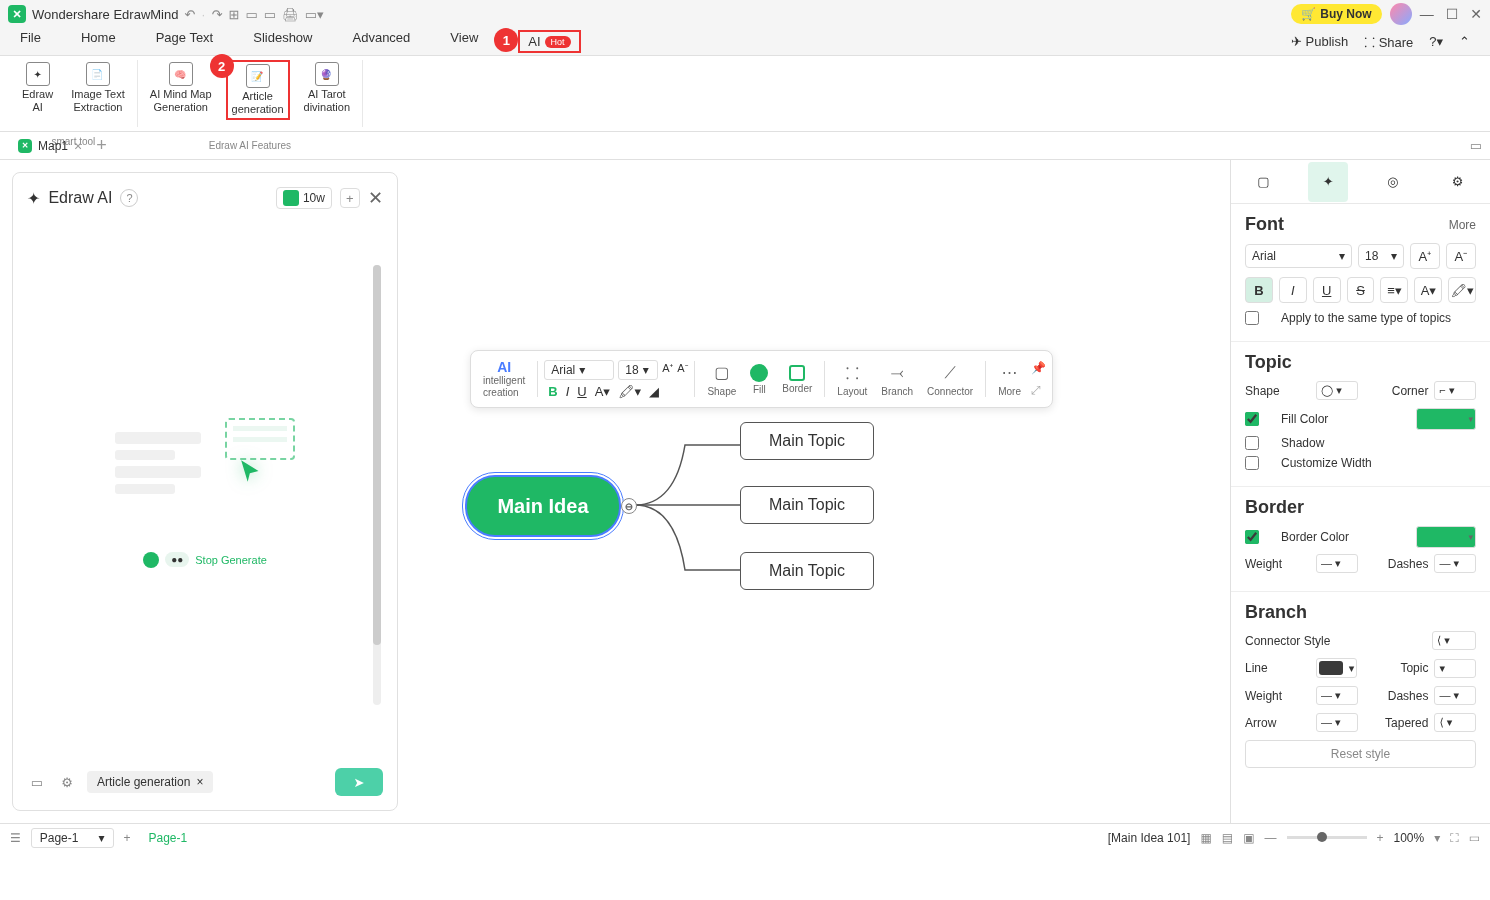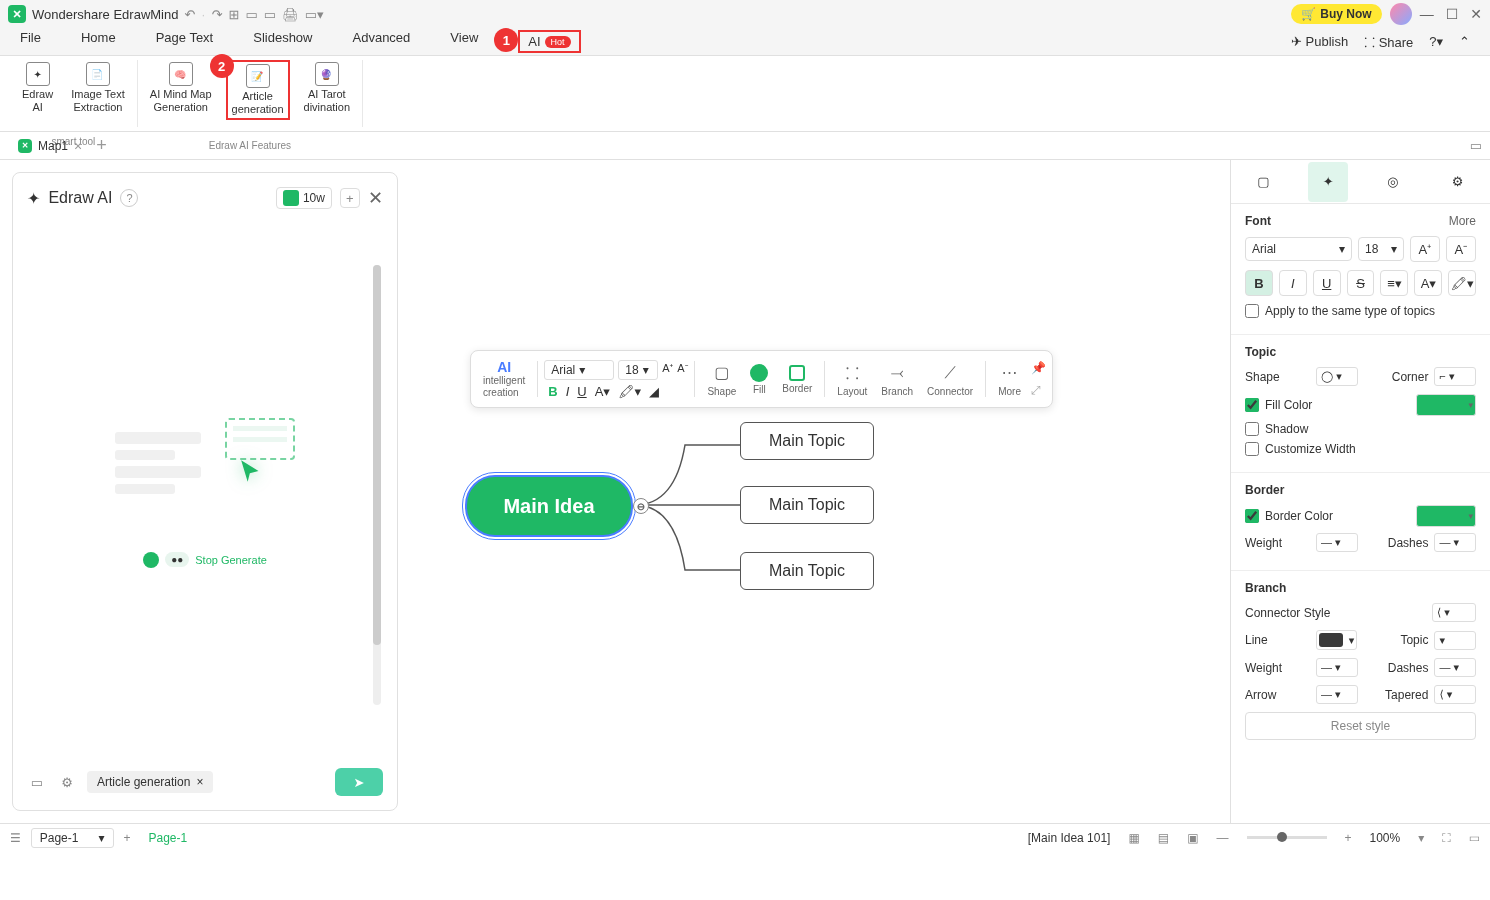--- a/index.html
+++ b/index.html
@@ -63,50 +63,50 @@
 .send-btn{margin-left:auto;width:48px;height:28px;background:#4dd0a8;border-radius:6px;display:flex;align-items:center;justify-content:center;color:#fff}
 .canvas{flex:1;background:#fff;position:relative;overflow:hidden}
 .float-toolbar{position:absolute;left:60px;top:190px;background:#fff;border:1px solid #ddd;border-radius:8px;box-shadow:0 2px 8px rgba(0,0,0,.1);display:flex;align-items:center;padding:6px;gap:2px}
 .ft-item{display:flex;flex-direction:column;align-items:center;font-size:10px;color:#666;padding:2px 6px;cursor:pointer}
 .ft-icon{width:22px;height:22px;display:flex;align-items:center;justify-content:center;font-size:16px;margin-bottom:2px}
 .ft-sep{width:1px;height:36px;background:#e0e0e0;margin:0 4px}
 .ft-select{border:1px solid #ddd;border-radius:3px;padding:2px 6px;font-size:12px;display:flex;align-items:center;gap:4px}
 .ft-ai{color:#4a7cff;font-weight:bold;font-size:14px}
 .ft-pin{font-size:12px;color:#aaa}
 .mindmap{position:absolute;left:55px;top:290px}
-.main-idea{position:absolute;left:0;top:25px;width:168px;height:62px;background:#1fb865;border-radius:30px;display:flex;align-items:center;justify-content:center;color:#fff;font-size:20px;font-weight:bold;border:2px solid #4a7cff;outline:1px solid #4a7cff;outline-offset:2px}
+.main-idea{position:absolute;left:0;top:25px;width:156px;height:62px;background:#1fb865;border-radius:30px;display:flex;align-items:center;justify-content:center;color:#fff;font-size:20px;font-weight:bold;border:2px solid #4a7cff;outline:1px solid #4a7cff;outline-offset:2px}
 .main-idea::after{content:'⊖';position:absolute;right:-18px;top:50%;transform:translateY(-50%);width:14px;height:14px;background:#fff;border:1px solid #888;border-radius:50%;font-size:10px;display:flex;align-items:center;justify-content:center;color:#666}
 .topic{position:absolute;width:134px;height:38px;border:1.5px solid #555;border-radius:6px;display:flex;align-items:center;justify-content:center;font-size:16px;font-weight:500;background:#fff}
 svg.connector{position:absolute;left:160px;top:-20px;pointer-events:none}
 .right-panel{width:260px;border-left:1px solid #e0e0e0;background:#fff;overflow-y:auto}
 .rp-tabs{height:44px;display:flex;align-items:center;justify-content:space-around;border-bottom:1px solid #e8e8e8}
 .rp-tab{width:40px;height:40px;display:flex;align-items:center;justify-content:center;cursor:pointer;border-radius:4px}
 .rp-tab.active{background:#e0f5ec}
 .rp-section{padding:10px 14px;border-bottom:1px solid #eee}
 .rp-header{display:flex;justify-content:space-between;align-items:center;margin-bottom:8px}
-.rp-title{font-size:12px;font-weight:600}
+.rp-title{font-size:18px;font-weight:600}
 .rp-more{font-size:12px;color:#666}
 .rp-row{display:flex;gap:6px;align-items:center;margin-bottom:8px}
 .rp-select{flex:1;border:1px solid #ddd;border-radius:4px;padding:4px 6px;font-size:12px;display:flex;align-items:center;justify-content:space-between}
 .rp-btn{width:30px;height:26px;border:1px solid #ddd;border-radius:4px;display:flex;align-items:center;justify-content:center;font-size:13px;cursor:pointer}
 .rp-btn.active{background:#d4f0e3}
-.rp-check{display:flex;align-items:center;gap:6px;font-size:12px;margin-bottom:6px}
+.rp-check{display:flex;align-items:center;gap:22px;font-size:12px;margin-bottom:6px}
 .rp-check input{width:14px;height:14px;accent-color:#1fb865}
 .rp-label{font-size:12px;color:#333;width:70px}
 .color-swatch{width:60px;height:22px;background:#1fb865;border-radius:3px;border:1px solid #ddd;display:flex;align-items:center;justify-content:flex-end;padding-right:2px}
 .color-swatch::after{content:'▾';font-size:9px;color:#666;margin-left:2px}
 .swatch-dark{width:36px;height:20px;background:#3a3a3a;border-radius:3px}
 .rp-small-select{width:44px;border:1px solid #ddd;border-radius:3px;padding:2px 4px;font-size:11px;display:flex;justify-content:space-between;align-items:center}
 .reset-btn{width:100%;border:1px solid #ddd;border-radius:4px;padding:6px;text-align:center;font-size:12px;color:#888;margin-top:4px}
 .statusbar{height:28px;border-top:1px solid #e0e0e0;display:flex;align-items:center;padding:0 10px;font-size:12px;justify-content:space-between;background:#fff}
 .sb-left{display:flex;align-items:center;gap:10px}
 .sb-page-select{border:1px solid #ddd;border-radius:3px;padding:2px 8px;display:flex;align-items:center;gap:20px}
 .sb-tab{color:#666;padding:2px 8px}
 .sb-tab.active{color:#1fb865}
-.sb-right{display:flex;align-items:center;gap:18px}
+.sb-right{display:flex;align-items:center;gap:10px}
 .sb-icon{color:#888;cursor:pointer}
 .zoom-slider{width:80px;height:3px;background:#ddd;position:relative}
 .zoom-slider::after{content:'';width:10px;height:10px;background:#666;border-radius:50%;position:absolute;left:30px;top:-4px}
 .scrollbar-v{position:absolute;right:2px;top:46px;width:8px;height:440px;background:#eee;border-radius:4px}
 .scrollbar-thumb{width:100%;height:380px;background:#ccc;border-radius:4px}
 </style>
 </head>
 <body>
 
 <div class="titlebar">

